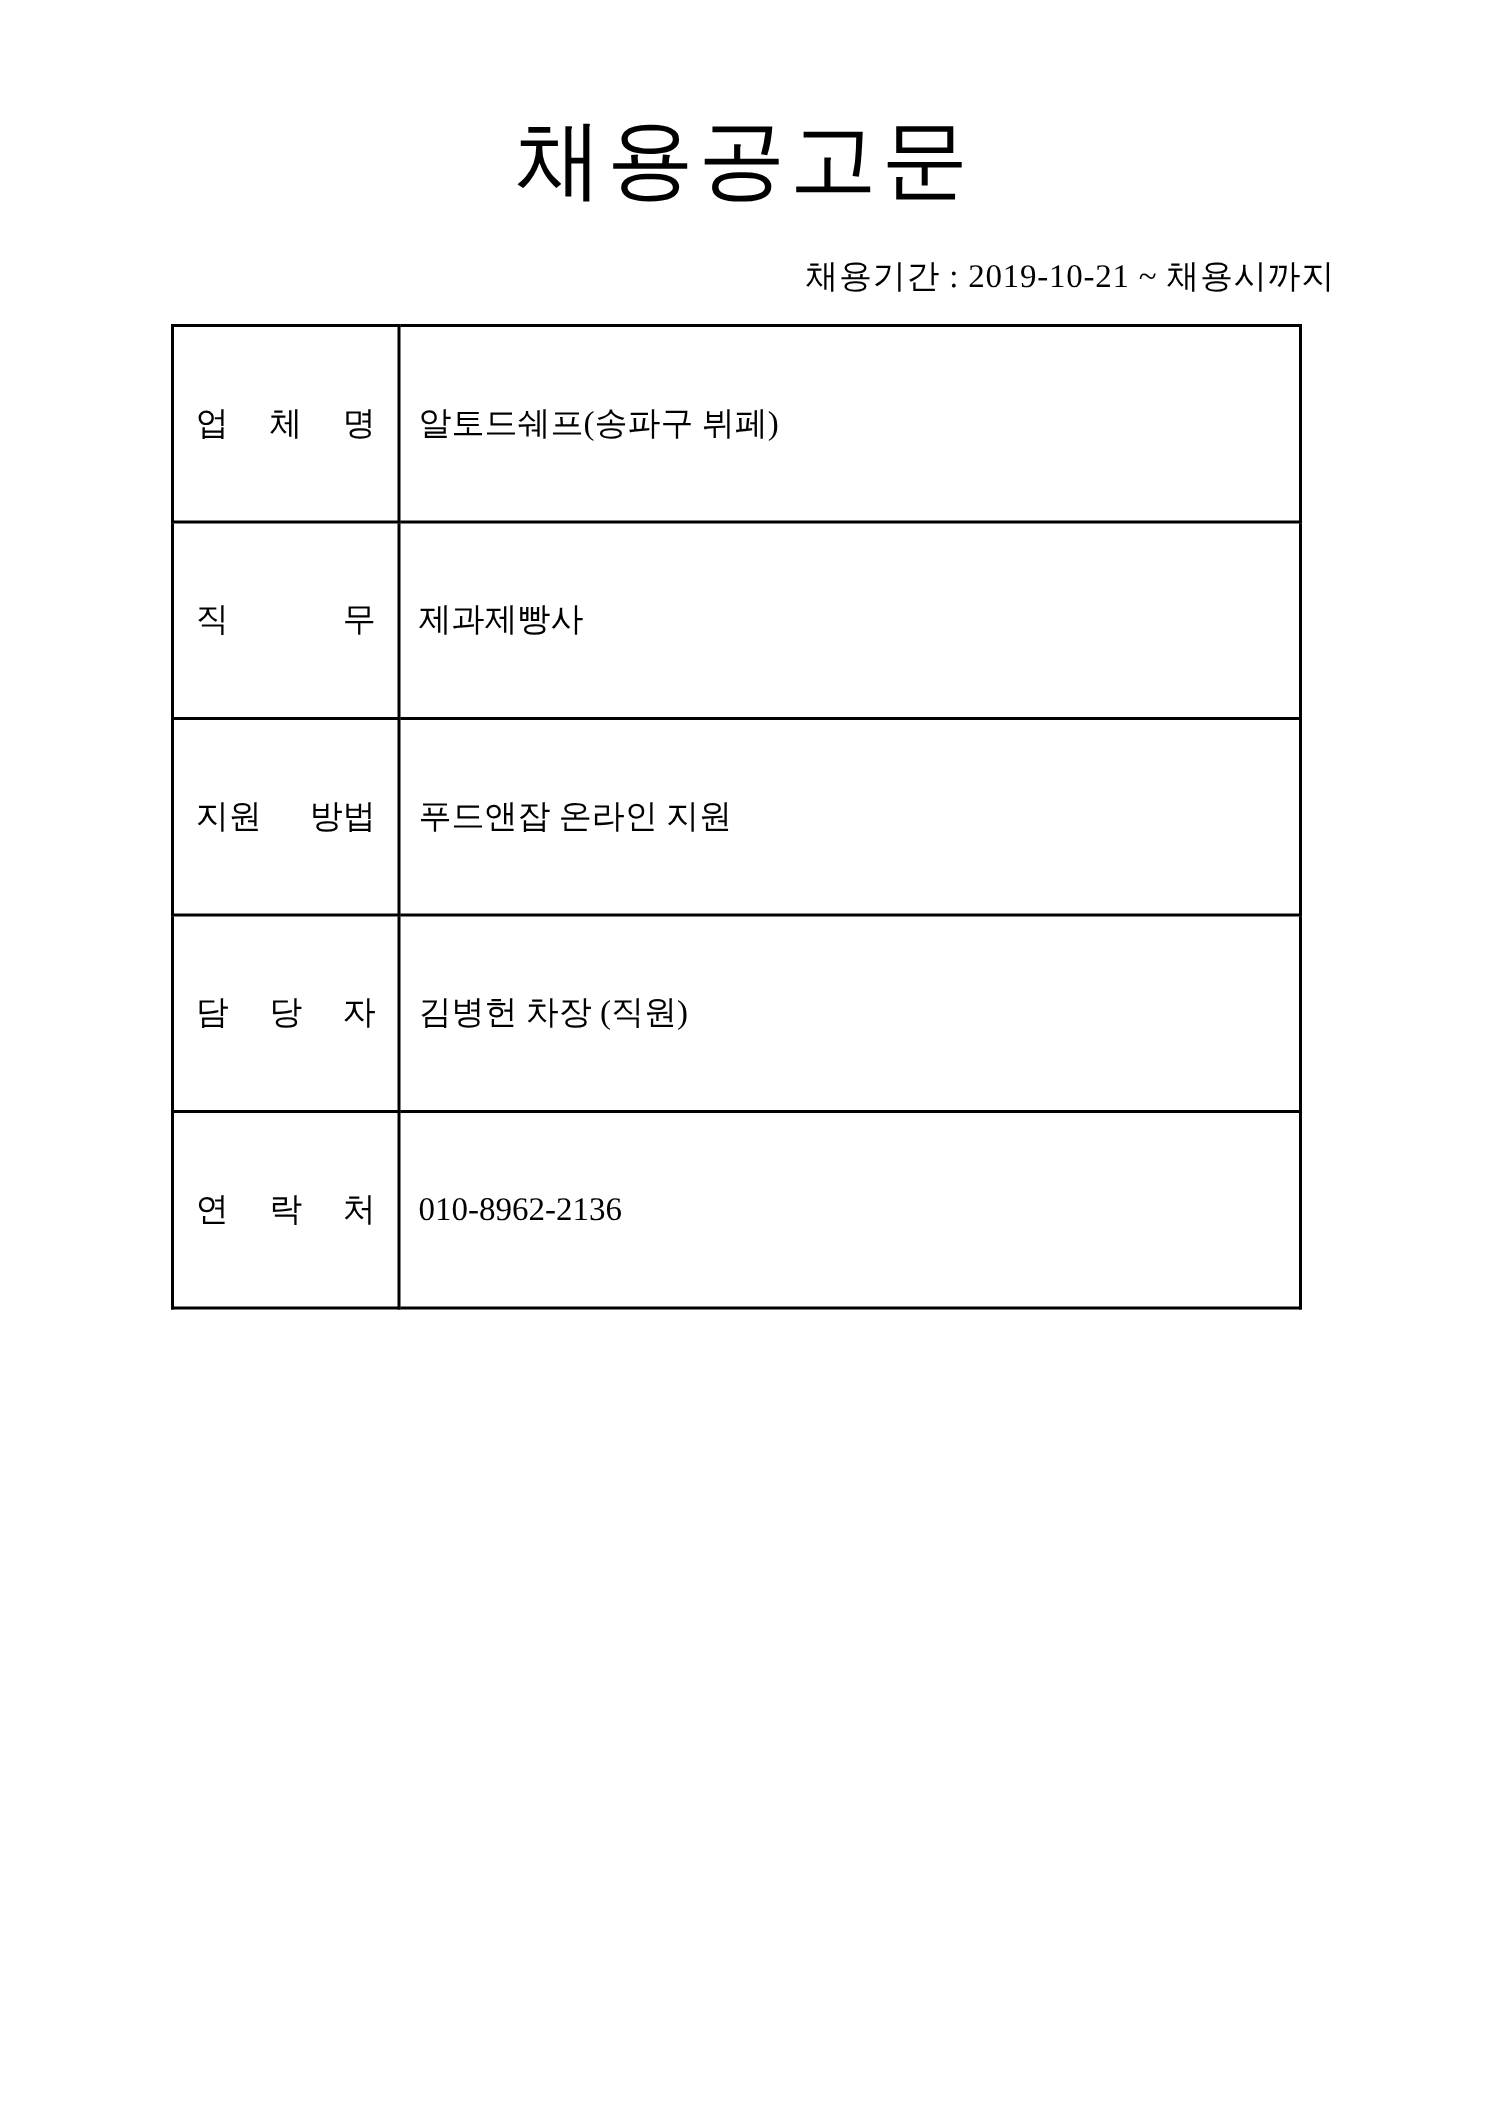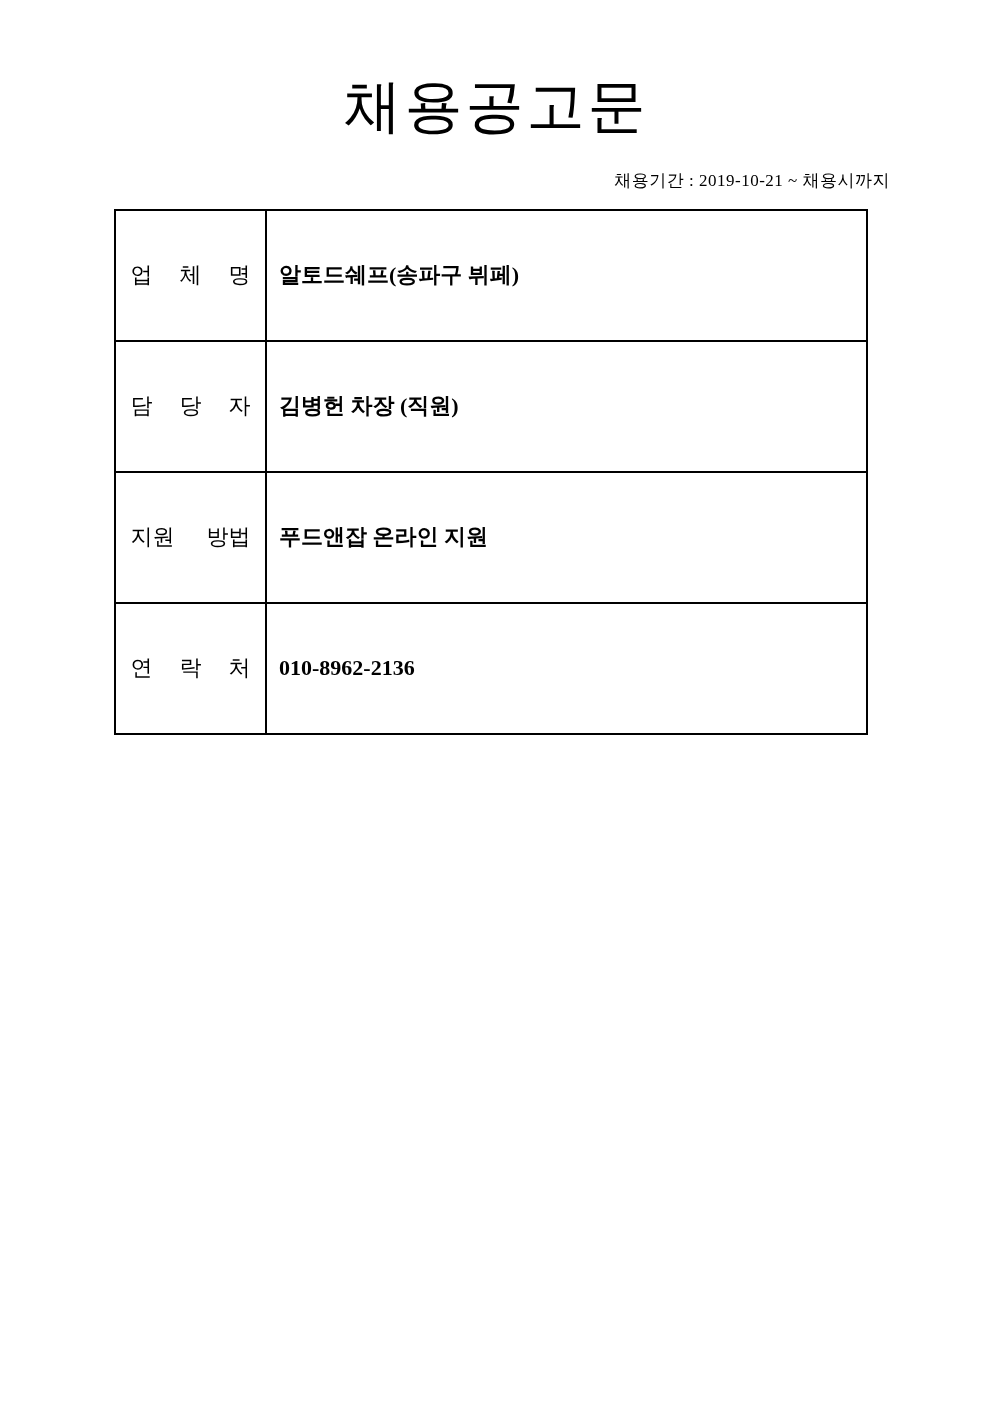--- a/index.html
+++ b/index.html
@@ -24,21 +24,21 @@
     margin: 74px 0 0 0;
     text-align: center;
     font-size: 58px;
     font-weight: 400;
     line-height: 1.15;
     letter-spacing: 3px;
   }
   .recruit-period {
     margin: 28px 102px 0 0;
     text-align: right;
-    font-size: 17px;
+    font-size: 22px;
     letter-spacing: 0.5px;
   }
   table.job-table {
     border-collapse: collapse;
     table-layout: fixed;
     margin: 17px 0 0 114px;
     width: 752px;
   }
   table.job-table col.c1 { width: 151px; }
   table.job-table col.c2 { width: 601px; }
@@ -60,21 +60,20 @@
     white-space: normal;
   }
   td.cell-value {
     padding: 6px 16px 6px 12px;
     line-height: 2.0;
     white-space: pre-line;
     text-align: justify;
     text-align-last: left;
     word-break: normal;
     overflow-wrap: break-word;
-    font-weight: bold;
   }
 </style>
 </head>
 <body>
 
 <div class="page">
 
   <h1 class="doc-title">채용공고문</h1>
 
   <div class="recruit-period">채용기간 : 2019-10-21 ~ 채용시까지</div>
@@ -86,29 +85,35 @@
       </colgroup>
     <tbody>
       <tr>
         <td class="cell-label">
           <span class="label-text">업 체 명</span>
         </td>
         <td class="cell-value">알토드쉐프(송파구 뷔페)</td>
       </tr>
       <tr>
         <td class="cell-label">
-          <span class="label-text">담 당 자</span>
+          <span class="label-text">직 무</span>
         </td>
-        <td class="cell-value">김병헌 차장 (직원)</td>
+        <td class="cell-value">제과제빵사</td>
       </tr>
       <tr>
         <td class="cell-label">
           <span class="label-text">지원 방법</span>
         </td>
         <td class="cell-value">푸드앤잡 온라인 지원</td>
+      </tr>
+      <tr>
+        <td class="cell-label">
+          <span class="label-text">담 당 자</span>
+        </td>
+        <td class="cell-value">김병헌 차장 (직원)</td>
       </tr>
       <tr>
         <td class="cell-label">
           <span class="label-text">연 락 처</span>
         </td>
         <td class="cell-value">010-8962-2136</td>
       </tr>
     </tbody>
   </table>
 

